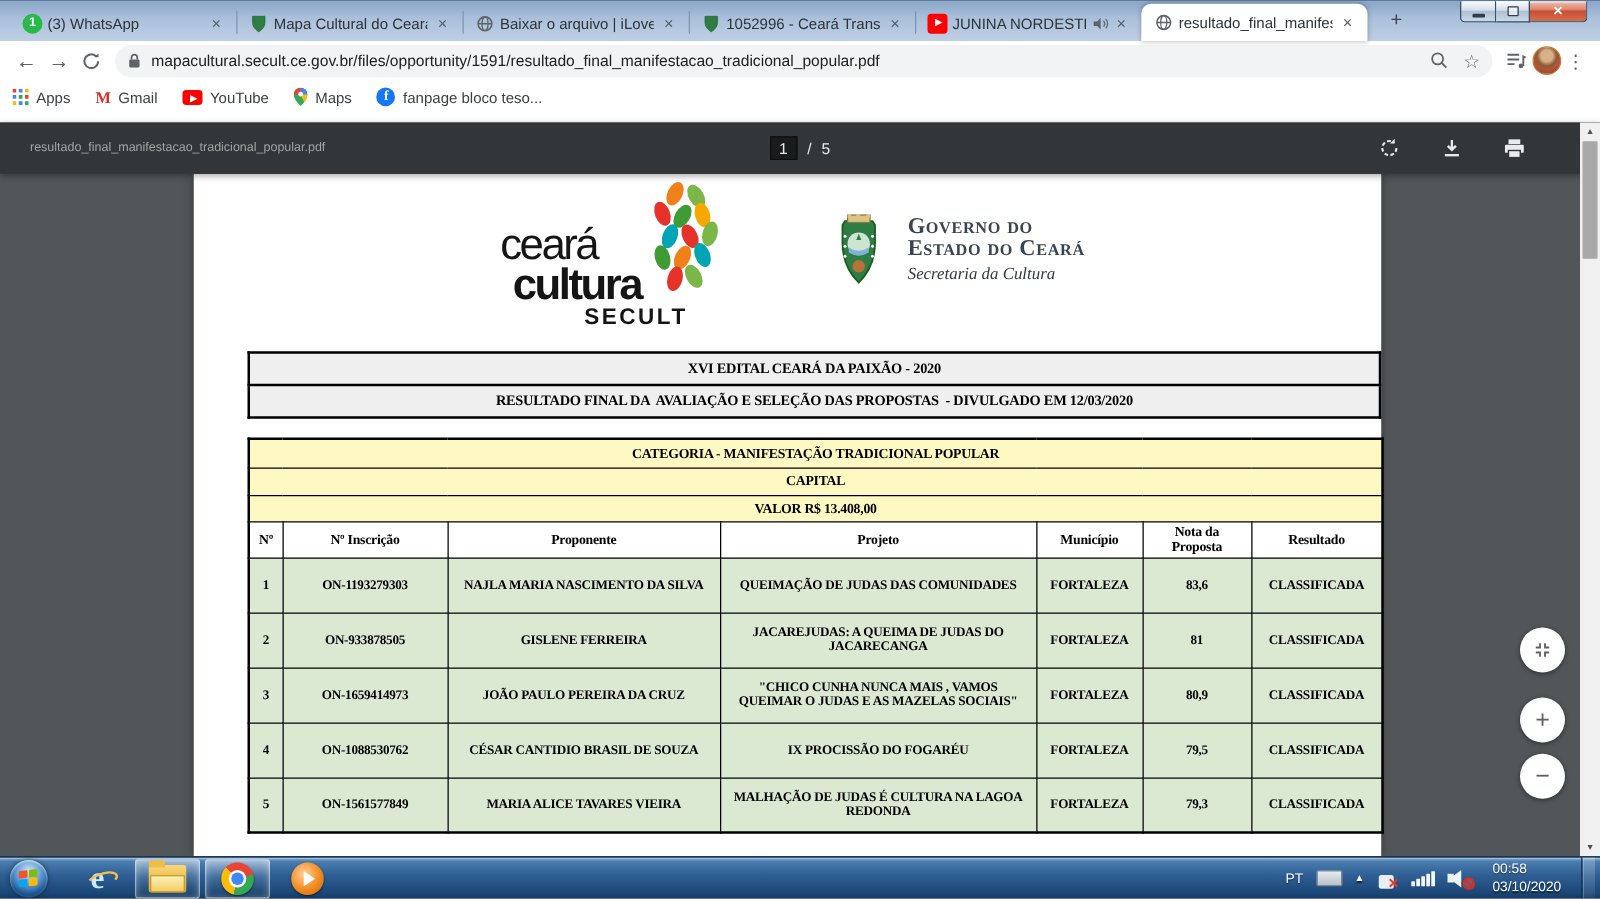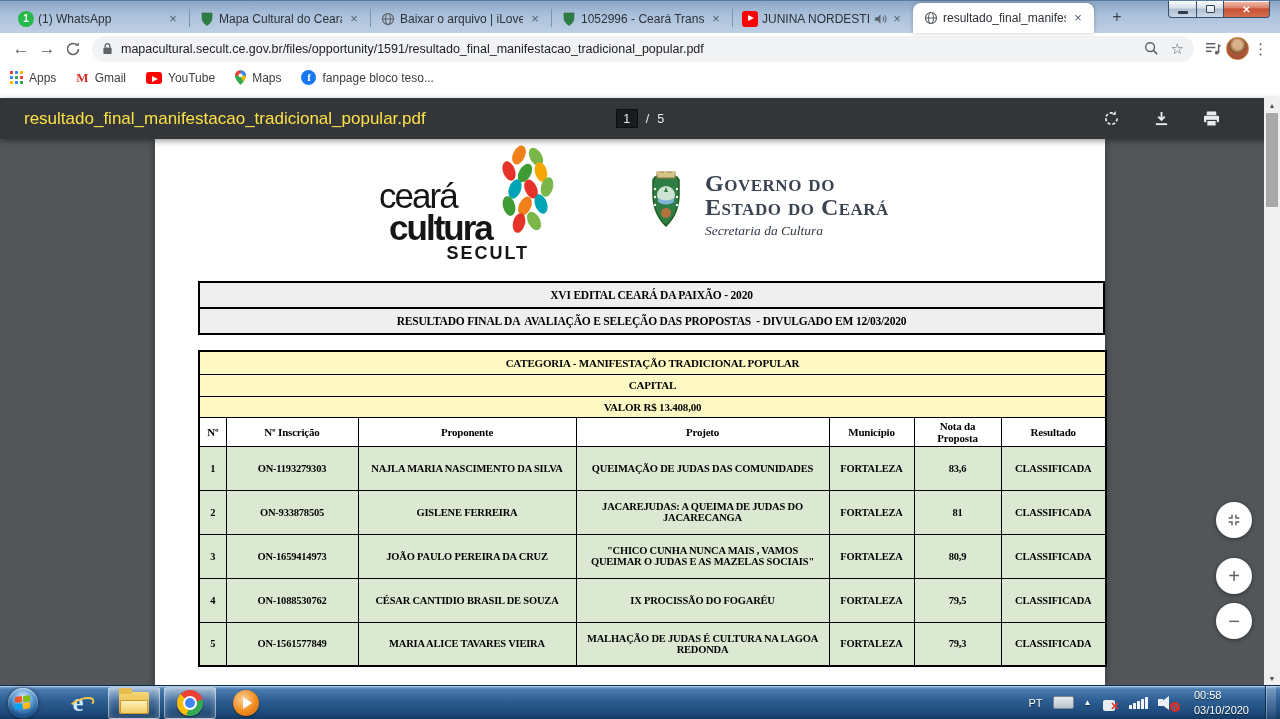--- a/index.html
+++ b/index.html
@@ -51,40 +51,40 @@
   
   .bookmarks { height:27px; display:flex; align-items:center; padding-left:10px; gap:20px; background:#fff; }
   .bm { display:flex; align-items:center; gap:6px; font-size:12px; color:#3c4043; }
   .bm-m { color:#d93025; font-weight:bold; font-size:13px; font-family:"Liberation Serif",serif; }
   .bm-fb { width:15px; height:15px; border-radius:50%; background:#1877f2; color:#fff; font-size:11px; font-weight:bold;
     text-align:center; line-height:15px; font-family:"Liberation Serif",serif; }
 
   
   .pdfbar { position:absolute; top:98px; left:0; width:1280px; height:41px; background:#323639;
     display:flex; align-items:center; padding:0 24px; box-shadow:0 2px 6px rgba(0,0,0,.4); z-index:3; }
-  .pdf-name { color:#fde047; font-size:17px; flex:0 0 auto; }
+  .pdf-name { color:#a3a3a3; font-size:10px; flex:0 0 auto; }
   .pager { position:absolute; left:0; right:0; display:flex; justify-content:center; align-items:center; gap:8px;
     color:#e8eaed; font-size:12.5px; pointer-events:none; }
   .page-box { background:#191b1c; border:1px solid #0d0e0f; min-width:22px; height:19px; display:flex;
     align-items:center; justify-content:center; padding:0 4px; pointer-events:auto; }
   .pdf-actions { margin-left:auto; display:flex; gap:34px; align-items:center; padding-right:36px; }
 
   
   .pdf-area { position:absolute; top:139px; left:0; width:1280px; height:546px; background:#525659; overflow:hidden; }
   .page { position:absolute; left:155px; top:0; width:950px; height:546px; background:#fff; box-shadow:0 0 8px rgba(0,0,0,.4); }
 
   .logos { display:flex; justify-content:center; align-items:flex-start; gap:110px; padding-top:14px; height:126px; }
   .logo-cultura { position:relative; width:160px; text-align:right; padding-top:28px; }
   .lc-line1 { font-size:35px; font-weight:normal; letter-spacing:-2px; color:#151515; line-height:.85; text-align:left; padding-left:8px; }
   .lc-line2 { font-size:35px; font-weight:bold; letter-spacing:-2px; color:#151515; line-height:.95; text-align:left; padding-left:18px; }
   .lc-line3 { font-size:18px; font-weight:bold; letter-spacing:2px; color:#151515; line-height:1.1; padding-right:2px; }
   .leaves { position:absolute; right:-28px; top:-8px; }
   .logo-gov { display:flex; align-items:flex-start; gap:14px; padding-top:18px; }
   .gov-text { font-family:"Liberation Serif", serif; color:#3a4450; }
-  .gov-l1, .gov-l2 { font-variant:small-caps; font-weight:600; font-size:24px; line-height:1.02; letter-spacing:.5px; }
+  .gov-l1, .gov-l2 { font-variant:small-caps; font-weight:600; font-size:18px; line-height:1.02; letter-spacing:.5px; }
   .gov-l3 { font-style:italic; font-size:13.5px; margin-top:3px; color:#2f3944; }
 
   .doc-wrap { margin:16px 23px 0 23px; font-family:"Liberation Serif", serif; color:#000;padding-left:20px; }
   table.doc { width:907px; border-collapse:collapse; table-layout:fixed; }
   table.doc td, table.doc th { border:1px solid #000; text-align:center; vertical-align:middle;
     font-weight:bold; letter-spacing:-.2px; padding:2px 4px; }
   table.title-tbl { border:2px solid #000; }
   table.title-tbl td { background:#efefef; height:26px; font-size:11.5px; border:2px solid #000; white-space:pre-wrap; }
   .tbl-gap { height:15px; }
   table.main-tbl { border:2px solid #000; }
@@ -160,21 +160,21 @@
 </head>
 <body>
 
 <div id="screen">
 
   <div class="chrome">
     <div class="tabstrip">
 
       <div class="tab" style="left:8px">
         <span class="favicon fav-wa">1</span>
-        <span class="tab-title">(1) WhatsApp</span>
+        <span class="tab-title">(3) WhatsApp</span>
         <span class="tab-close">×</span>
         <span class="sep"></span>
       </div>
 
       <div class="tab" style="left:189px">
         <span class="favicon">
           <svg width="12" height="14" viewBox="0 0 12 14">
               <path d="M1 1 h10 v5 c0 4-3.5 6.5-5 7.5 C4.5 12.5 1 10 1 6 Z" fill="#2e7d44" stroke="#1b5e20" stroke-width=".5"></path>
             </svg>
         </span>

